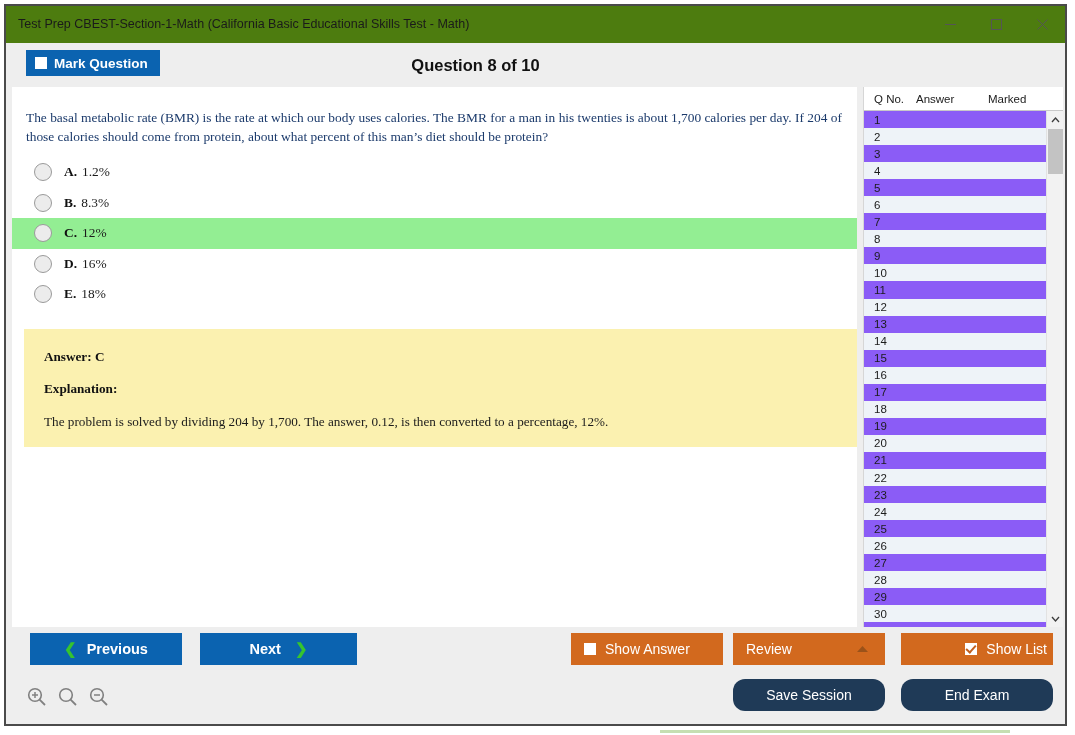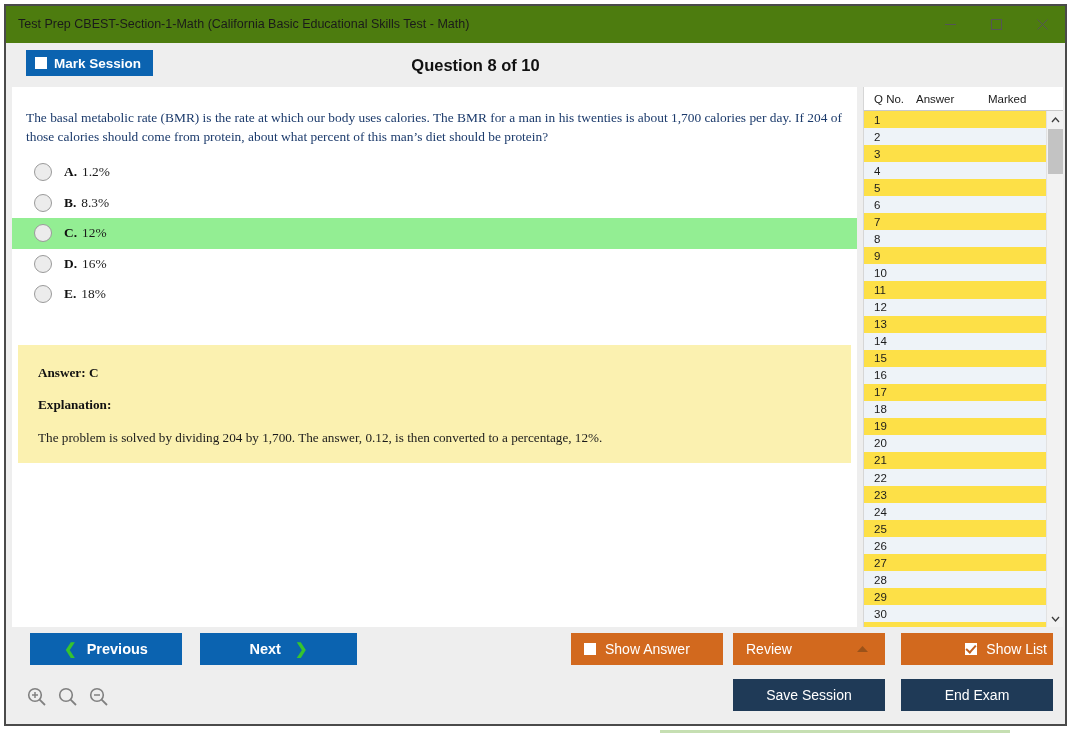--- a/index.html
+++ b/index.html
@@ -184,28 +184,27 @@
     font-weight: bold;
     color: #111111;
     margin-right: 5px;
   }
   .opt-text {
     font-size: 13.4px;
     color: #1b1b1b;
   }
   .explain {
     position: absolute;
-    left: 6px;
+    left: 12px;
     top: 242px;
     width: 833px;
     height: 118px;
     background: #fbf1b0;
     box-sizing: border-box;
     padding: 20px 20px 11px 20px;
-    margin-top: 16px;
   }
   .ex-ans {
     font-size: 13.2px;
     font-weight: bold;
     color: #111111;
   }
   .ex-lbl {
     font-size: 13.2px;
     font-weight: bold;
     color: #111111;
@@ -218,21 +217,21 @@
     line-height: 18px;
   }
 
   
   .qlist {
     position: absolute;
     left: 857px;
     top: 81px;
     width: 200px;
     height: 540px;
-    background: #fde047;
+    background: #8b5cf6;
     border-left: 1px solid #d6d6d6;
     box-sizing: border-box;
   }
   .qlist-head {
     position: absolute;
     left: 0; top: 0;
     width: 100%;
     height: 24px;
     background: #ffffff;
     border-bottom: 1px solid #c9c9c9;
@@ -320,21 +319,21 @@
     border: none;
     cursor: pointer;
     font-family: "Liberation Sans", sans-serif;
     display: flex;
     align-items: center;
     justify-content: center;
     color: #ffffff;
   }
   .btn-blue { background: #0b63b0; font-size: 14.5px; font-weight: bold; }
   .btn-orange { background: #d2691e; font-size: 14px; }
-  .btn-navy { background: #1f3a57; font-size: 14px; }
+  .btn-navy { background: #1f3a57; font-size: 14px; border-radius: 12px; }
   .chev { color: #36c42e; font-size: 15px; font-weight: bold; }
 
   .zoomrow {
     position: absolute;
     left: 20px;
     top: 680px;
     display: flex;
     gap: 9px;
     align-items: center;
   }
@@ -364,21 +363,21 @@
             <line x1="1.5" y1="1.5" x2="11.5" y2="11.5" stroke="#555" stroke-width="1"></line>
             <line x1="11.5" y1="1.5" x2="1.5" y2="11.5" stroke="#555" stroke-width="1"></line>
           </svg>
         </div>
       </div>
     </div>
 
     <div class="headerband">
       <button class="mark-btn">
         <span class="cbox" id="mark-cbox"></span>
-        <span>Mark Session</span>
+        <span>Mark Question</span>
       </button>
       <div class="qtitle">Question 8 of 10</div>
     </div>
 
     <div class="content">
       <div class="qtext">The basal metabolic rate (BMR) is the rate at which our body uses calories. The BMR for a man in his twenties is about 1,700 calories per day. If 204 of those calories should come from protein, about what percent of this man’s diet should be protein?</div>
       <div class="options" id="options-container">
           <div class="opt">
             <span class="radio"></span>
             <span class="opt-letter">A.</span>

